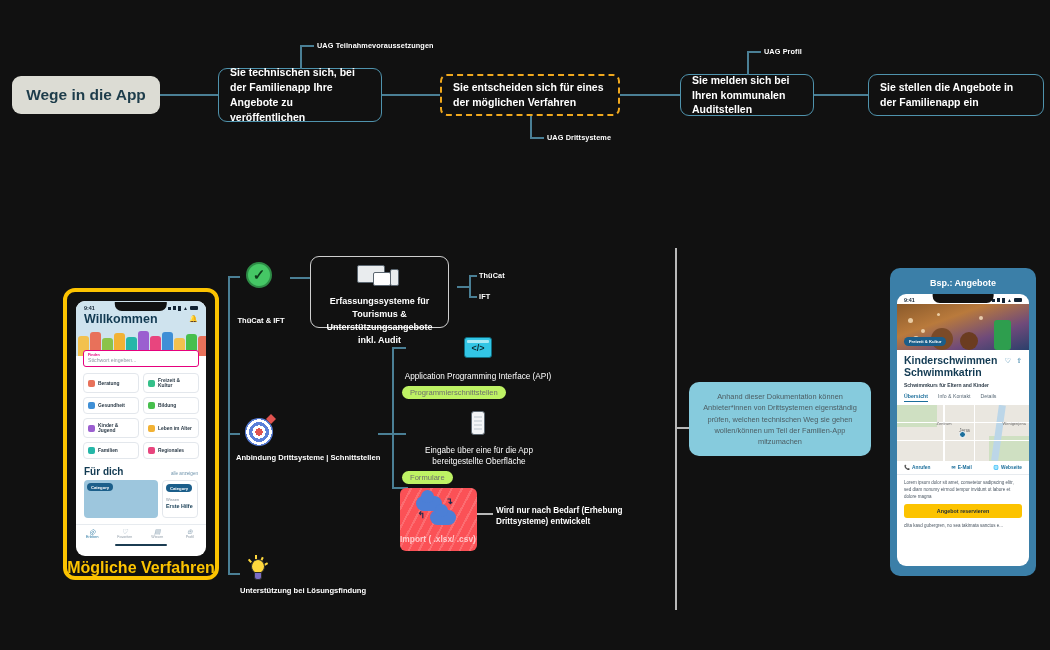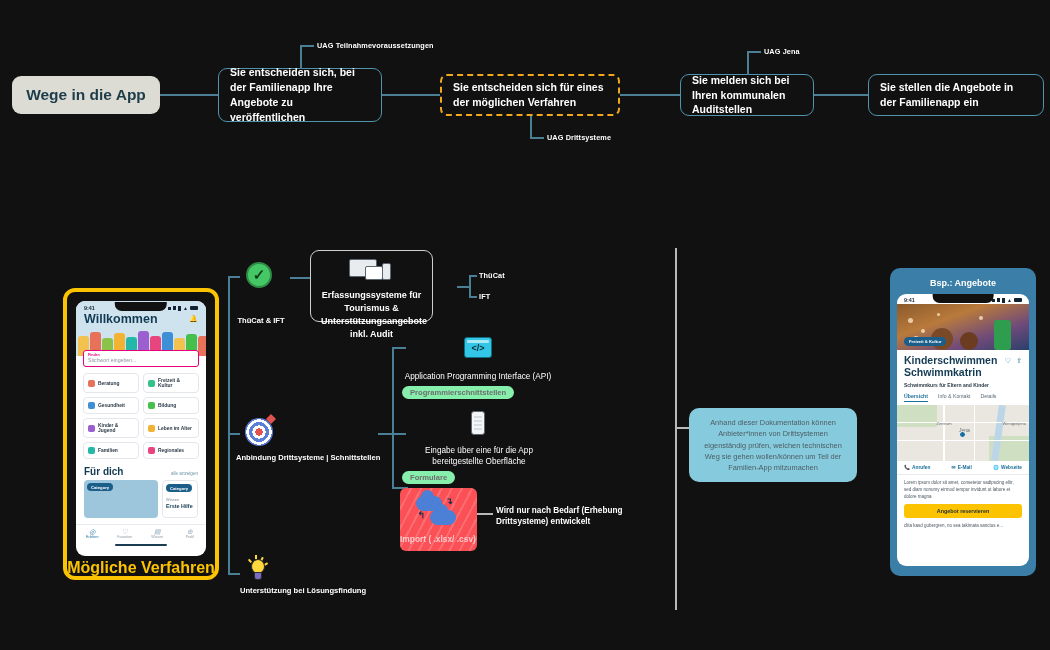--- a/index.html
+++ b/index.html
@@ -47,22 +47,22 @@
   }
   .iconlabel {
     position:absolute; text-align:center; font-size:7.6px;
     font-weight:bold; color:#ffffff; white-space:nowrap;
   }
   .midtext {
     position:absolute; text-align:center; font-size:8.2px; font-weight:normal;
     color:#ffffff; line-height:1.4;
   }
   .chip {
-    position:absolute; background:#86efac; color:#6e6e6e;
-    border-radius:9px; font-size:7.6px; font-weight:bold;
+    position:absolute; background:#bef264; color:#6e6e6e;
+    border-radius:9px; font-size:7.6px; font-weight:normal;
     padding:2px 8px; white-space:nowrap;
   }
   .redblob {
     position:absolute; background:#fb5156;
     border-radius:6px; overflow:hidden;
   }
   .redblob::before{
     content:""; position:absolute; inset:0;
     background:repeating-linear-gradient(118deg, rgba(255,255,255,.16) 0 2px, rgba(0,0,0,0) 2px 9px);
   }
@@ -217,21 +217,21 @@
 </head>
 <body>
 
 <div class="canvas">
 
   <div class="node root" style="left:12px;top:76px;width:148px;height:38px;">Wege in die App</div>
 
   <div class="ln ln-h" style="left:160px;top:94px;width:58px;"></div>
 
   <div class="node" style="left:218px;top:68px;width:164px;height:54px;">
-    <span>Sie entscheiden sich, bei der Familienapp Ihre Angebote zu veröffentlichen</span>
+    <span>Sie technischen sich, bei der Familienapp Ihre Angebote zu veröffentlichen</span>
   </div>
 
   <div class="ln ln-v" style="left:300px;top:45px;height:24px;"></div>
   <div class="ln ln-h" style="left:300px;top:45px;width:14px;"></div>
   <div class="lbl" style="left:317px;top:41px;">UAG Teilnahmevoraussetzungen</div>
 
   <div class="ln ln-h" style="left:382px;top:94px;width:58px;"></div>
 
   <div class="node dashed" style="left:440px;top:74px;width:180px;height:42px;">
     <span>Sie entscheiden sich für eines der möglichen Verfahren</span>
@@ -242,41 +242,41 @@
   <div class="lbl" style="left:547px;top:133px;">UAG Drittsysteme</div>
 
   <div class="ln ln-h" style="left:620px;top:94px;width:60px;"></div>
 
   <div class="node" style="left:680px;top:74px;width:134px;height:42px;">
     <span>Sie melden sich bei Ihren kommunalen Auditstellen</span>
   </div>
 
   <div class="ln ln-v" style="left:747px;top:52px;height:23px;"></div>
   <div class="ln ln-h" style="left:747px;top:51px;width:14px;"></div>
-  <div class="lbl" style="left:764px;top:47px;">UAG Jena</div>
+  <div class="lbl" style="left:764px;top:47px;">UAG Profil</div>
 
   <div class="ln ln-h" style="left:814px;top:94px;width:54px;"></div>
 
   <div class="node" style="left:868px;top:74px;width:176px;height:42px;">
     <span>Sie stellen die Angebote in der Familienapp ein</span>
   </div>
 
   <div class="ln ln-v" style="left:228px;top:276px;height:298px;"></div>
   <div class="ln ln-h" style="left:228px;top:276px;width:12px;"></div>
   <div class="ln ln-h" style="left:228px;top:433px;width:12px;"></div>
   <div class="ln ln-h" style="left:228px;top:573px;width:12px;"></div>
 
   <div class="abs" style="left:246px;top:262px;">
     <div class="circleok">✓</div>
   </div>
   <div class="iconlabel" style="left:232px;top:300px;width:58px;margin-top:16px;">ThüCat &amp; IFT</div>
 
   <div class="ln ln-h" style="left:290px;top:277px;width:20px;"></div>
 
-  <div class="midnode" style="left:310px;top:250px;width:123px;height:72px;">
+  <div class="midnode" style="left:310px;top:256px;width:139px;height:72px;">
     <div style="display:flex;justify-content:center;padding-bottom:4px;">
       <div class="devices">
         <div class="mon"></div>
           <div class="tab"></div>
           <div class="ph"></div>
       </div>
     </div>
     <div>Erfassungssysteme für Tourismus &amp; Unterstützungsangebote inkl. Audit</div>
   </div>
 
@@ -332,21 +332,21 @@
       <div class="ray" style="left:19px;top:6px;transform:rotate(60deg);"></div>
       <div class="glass"></div>
         <div class="base"></div>
     </div>
   </div>
   <div class="iconlabel" style="left:240px;top:586px;">Unterstützung bei Lösungsfindung</div>
 
   <div class="ln ln-v ln-w" style="left:675px;top:248px;height:362px;"></div>
   <div class="ln ln-h ln-w" style="left:675px;top:427px;width:14px;"></div>
 
-  <div class="noteblue" style="left:689px;top:408px;width:168px;">Anhand dieser Dokumentation können Anbieter*innen von Drittsystemen eigenständig prüfen, welchen technischen Weg sie gehen wollen/können um Teil der Familien-App mitzumachen</div>
+  <div class="noteblue" style="left:689px;top:382px;width:182px;">Anhand dieser Dokumentation können Anbieter*innen von Drittsystemen eigenständig prüfen, welchen technischen Weg sie gehen wollen/können um Teil der Familien-App mitzumachen</div>
 
   <div class="yellowframe" style="left:63px;top:288px;width:156px;height:292px;">
     <div class="screen" style="height:255px;">
       <div class="lp-head">
         <div class="statusbar" style="padding-left:0;padding-right:0;">
           <div class="notch"></div>
           <span>9:41</span>
           <span class="sb-r">
             <i class="bar" style="height:3px"></i>
               <i class="bar" style="height:4px"></i>

